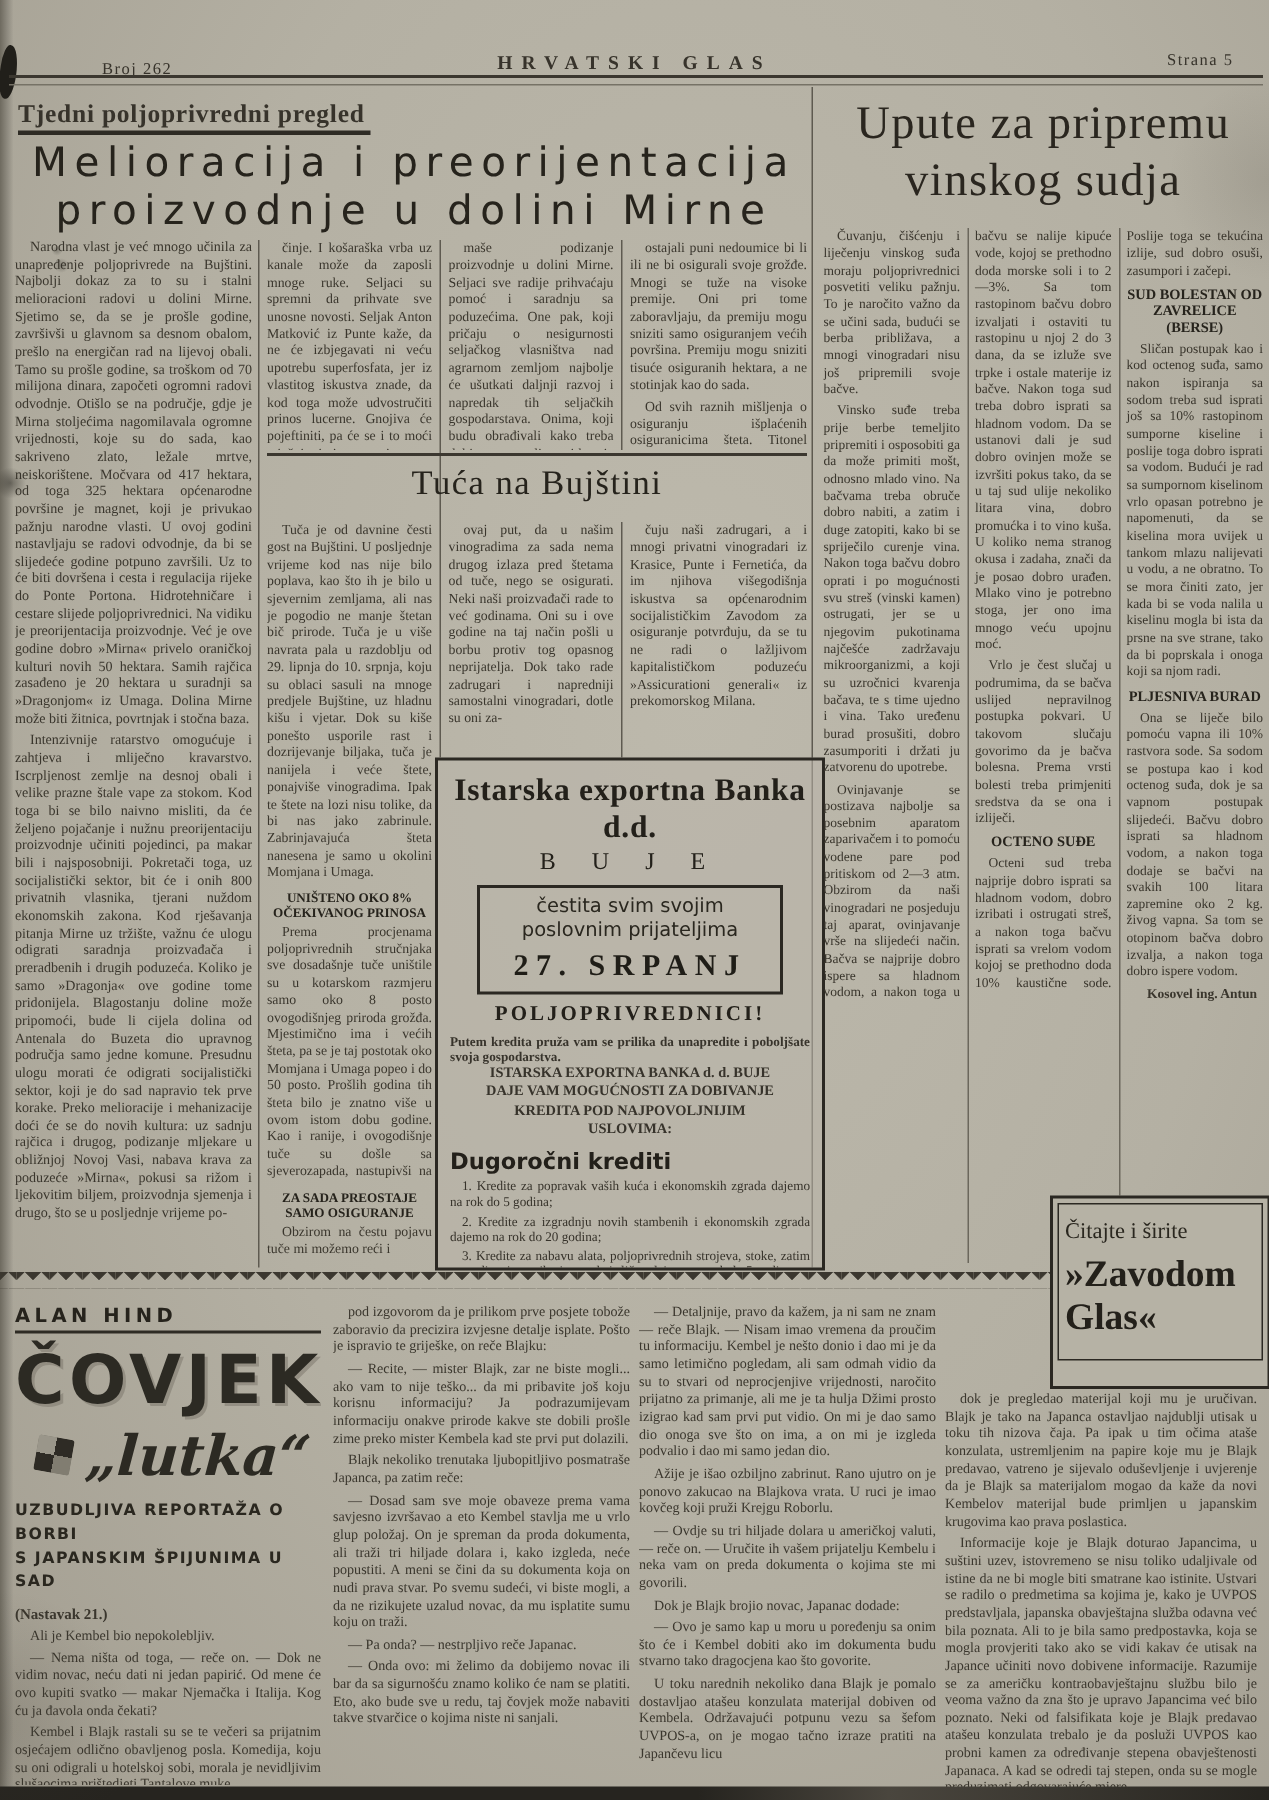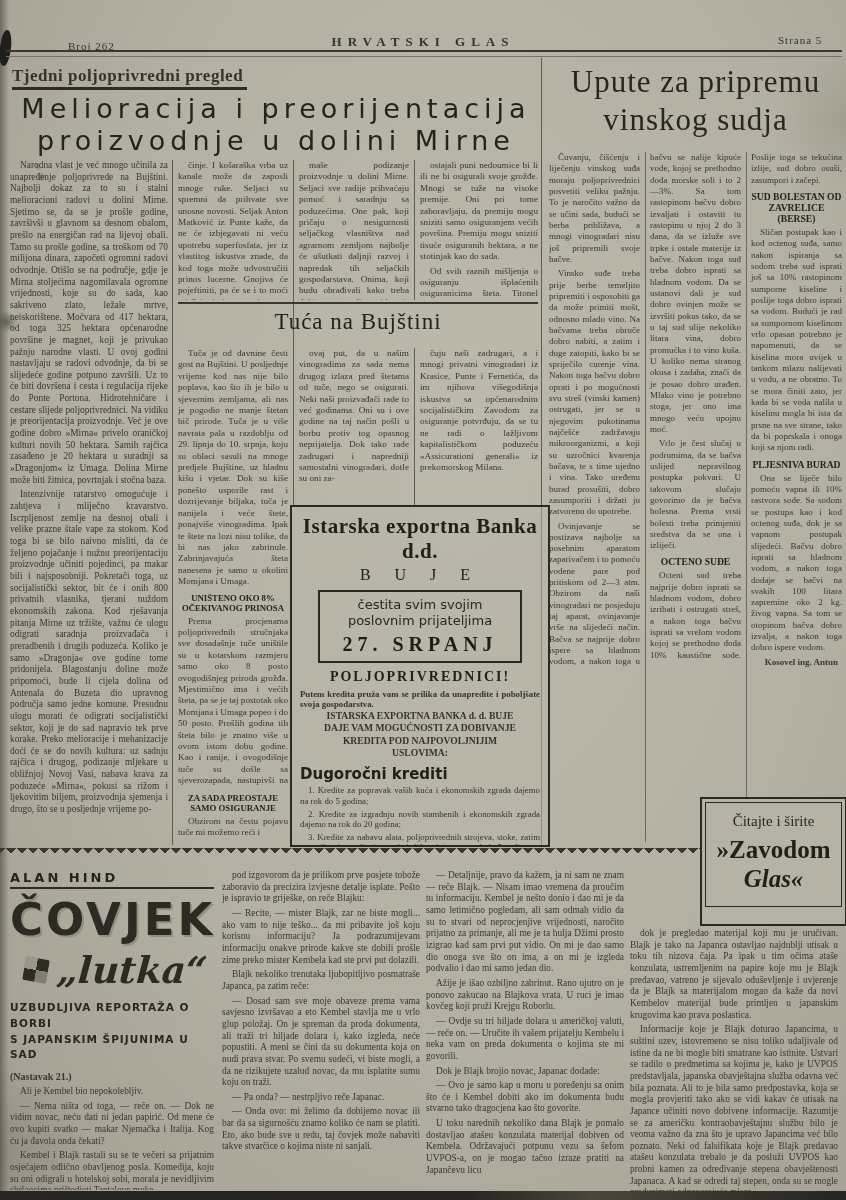--- a/index.html
+++ b/index.html
@@ -64,21 +64,21 @@
   .ad-greet{font-family:"DejaVu Sans", sans-serif;font-size:13px;line-height:1.25;color:#2a271f;}
   .ad-date{font-size:20px;font-weight:bold;letter-spacing:5px;margin-top:3px;color:#1f1d17;}
   .ad-callout{font-size:14px;font-weight:bold;letter-spacing:2px;text-align:center;margin-top:6px;color:#23201a;}
   .ad-intro{font-size:8.8px;font-weight:bold;text-align:justify;margin-top:4px;line-height:1.2;}
   .ad-bankline{font-size:9.6px;font-weight:bold;text-align:center;line-height:1.3;}
   .ad-subtitle{font-family:"DejaVu Sans", sans-serif;font-size:15px;font-weight:bold;margin:6px 0 2px;color:#23201a;}
   .ad-item{font-size:8.8px;text-align:justify;margin:0 0 2px;text-indent:8px;line-height:1.2;}
 
   
   .promo{border:2px solid #2b2822;background:#b6b2a5;padding:3px;}
-  .promo-inner{border:1px solid #2b2822;text-align:center;padding:10px 4px 12px;}
+  .promo-inner{border:1px solid #2b2822;text-align:left;padding:10px 4px 12px;}
   .promo-l1{font-size:15px;color:#2a271f;}
   .promo-l2{font-size:25px;font-weight:bold;color:#23201a;line-height:1.15;margin-top:6px;}
 
   
   .zigzag{position:absolute;left:0;top:848px;width:846px;height:12px;
     background-image:linear-gradient(135deg,#3b372f 25%,transparent 25%),
                      linear-gradient(225deg,#3b372f 25%,transparent 25%);
     background-size:11px 11px;background-repeat:repeat-x;background-position:0 0;}
 
   
@@ -190,21 +190,21 @@
     <p class="para">Sličan postupak kao i kod octenog suđa, samo nakon ispiranja sa sodom treba sud isprati još sa 10% rastopinom sumporne kiseline i poslije toga dobro isprati sa vodom. Budući je rad sa sumpornom kiselinom vrlo opasan potrebno je napomenuti, da se kiselina mora uvijek u tankom mlazu nalijevati u vodu, a ne obratno. To se mora činiti zato, jer kada bi se voda nalila u kiselinu mogla bi ista da prsne na sve strane, tako da bi poprskala i onoga koji sa njom radi.</p>
     <h4 class="subhead">PLJESNIVA BURAD</h4>
     <p class="para">Ona se liječe bilo pomoću vapna ili 10% rastvora sode. Sa sodom se postupa kao i kod octenog suđa, dok je sa vapnom postupak slijedeći. Bačvu dobro isprati sa hladnom vodom, a nakon toga dodaje se bačvi na svakih 100 litara zapremine oko 2 kg. živog vapna. Sa tom se otopinom bačva dobro izvalja, a nakon toga dobro ispere vodom.</p>
     <p class="sig">Kosovel ing. Antun</p>
   </div>
 
 <div class="abs promo" style="left:700px;top:797px;width:137px;height:119px;z-index:5;">
   <div class="promo-inner">
     <div class="promo-l1">Čitajte i širite</div>
     <div class="promo-l2">»Zavodom</div>
-    <div class="promo-l2" style="margin-top:0;font-style:italic;">Glas«</div>
+    <div class="promo-l2" style="margin-top:0;">Glas«</div>
   </div>
 </div>
 
 <div class="zigzag"></div>
 
 <div class="abs col serial" style="left:10px;top:870px;width:204px;height:320px;">
   <div>
     <div class="serial-author">ALAN HIND</div>
     <div class="serial-title">ČOVJEK</div>
     <div class="serial-subrow">

